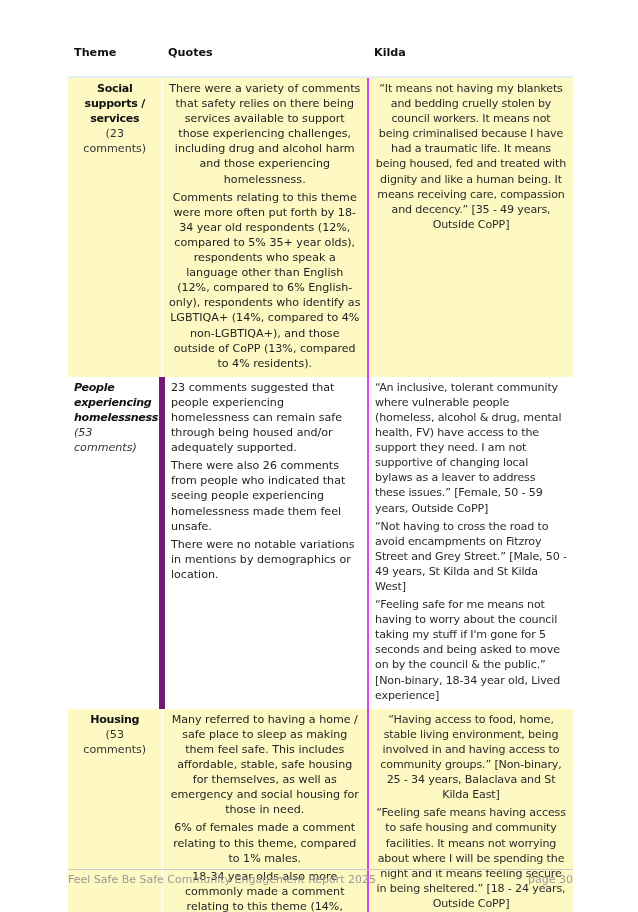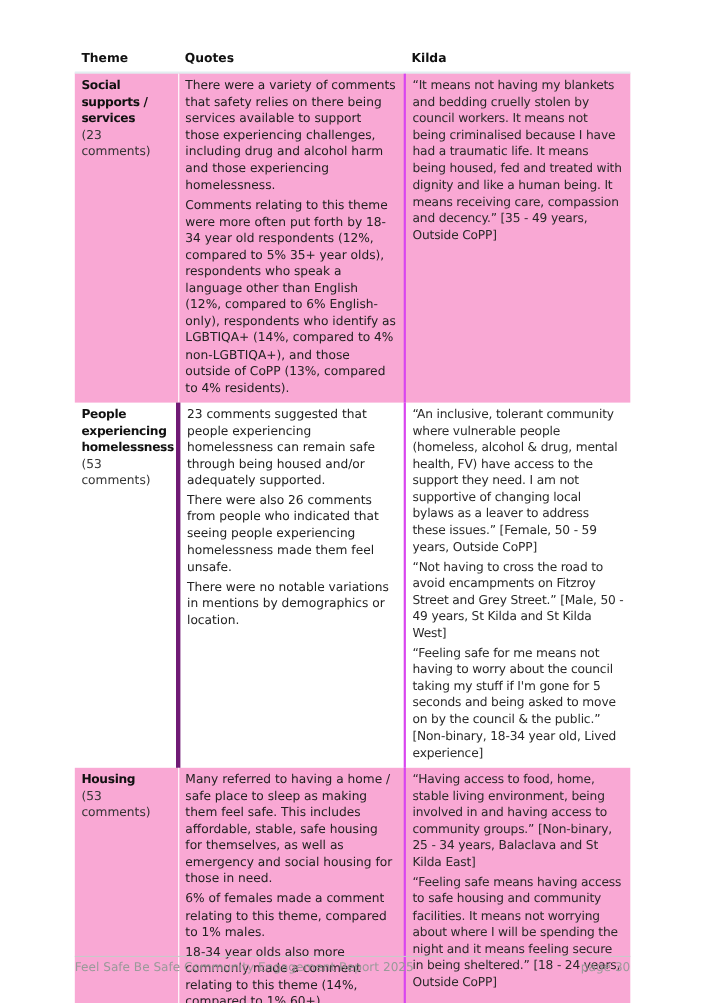--- a/index.html
+++ b/index.html
@@ -3,27 +3,27 @@
 <meta charset="utf-8">
 <style>
   html, body { margin: 0; padding: 0; background: #ffffff; }
   body {
     width: 638px; height: 912px; position: relative; overflow: hidden;
     font-family: "DejaVu Sans", sans-serif; color: #222;
   }
   .page { position: absolute; left: 68px; top: 44px; width: 505px; }
   table { border-collapse: collapse; width: 505px; table-layout: fixed; }
   th {
-    text-align: left; font-size: 11.2px; font-weight: bold; padding: 2px 6px 6px 6px;
+    text-align: left; font-size: 11.2px; font-weight: bold; padding: 2px 6px 17px 6px;
     border-bottom: 2px solid #e3eef1; color: #111;
   }
   td { vertical-align: top; padding: 3px 6px 3px 6px; font-size: 11.1px; line-height: 15.1px; }
-  tr.tint td { background: #f9a8d4; }
+  tr.tint td { background: #fef9c3; text-align: center; }
   td.theme { border-right: 1px solid #ffffff; }
-  tr.plain td.theme { border-right: 4px solid #701a75; }
+  tr.plain td.theme { border-right: 6px solid #701a75; font-style: italic; }
   td.summary { border-right: 2px solid #d946ef; }
   .theme-title { font-weight: bold; color: #111; letter-spacing: -0.3px; }
   .theme-count { color: #333; }
   p { margin: 0 0 3px 0; }
   .quote { color: #2a2a2a; letter-spacing: -0.15px; }
   .footer-rule { position: absolute; left: 68px; top: 869px; width: 505px; height: 1px; background: #c9c9c9; }
   .footer { position: absolute; left: 68px; top: 873px; width: 505px; font-size: 11px; color: #9a9a9a; display: flex; justify-content: space-between; }
 </style>
 </head>
 <body>

